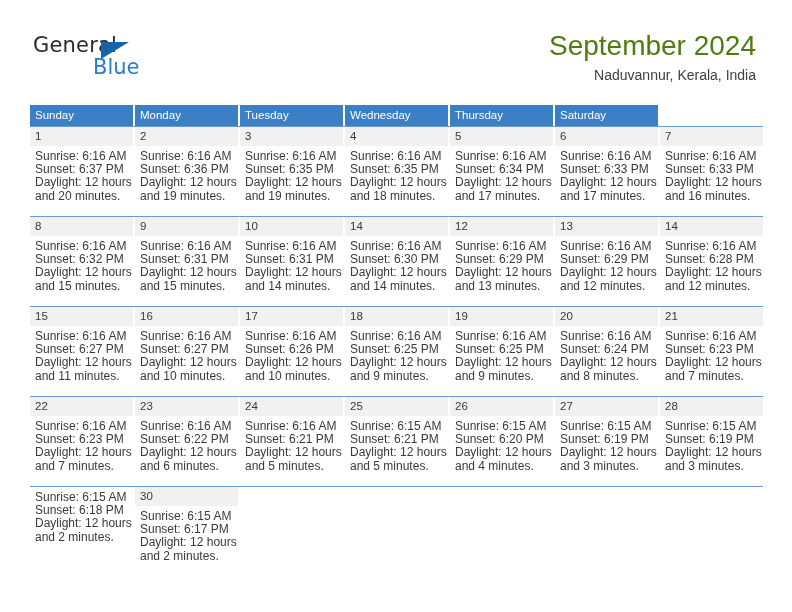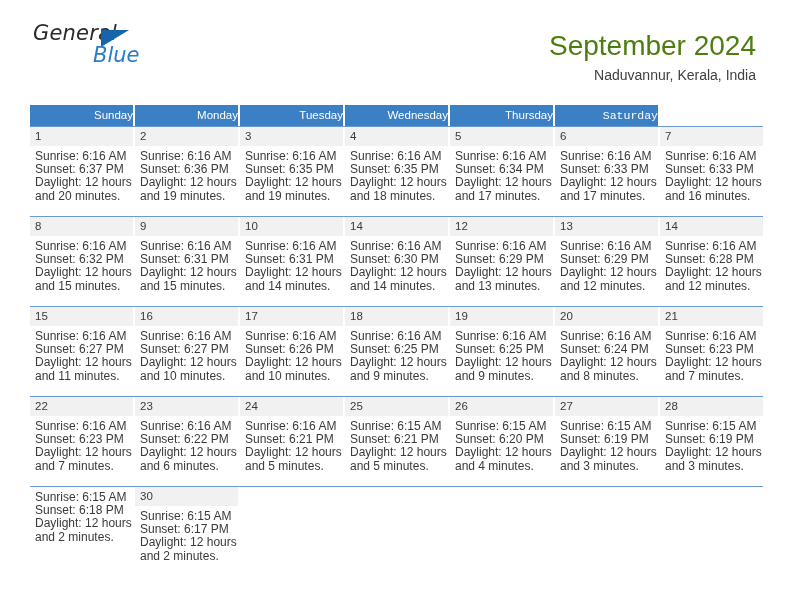--- a/index.html
+++ b/index.html
@@ -25,24 +25,23 @@
   .top-bar {
     position: absolute;
     left: 0;
     top: 0;
     width: 792px;
     height: 96px;
   }
   .logo {
     position: absolute;
     left: 33px;
-    top: 21px;
+    top: 33px;
     width: 180px;
     height: 50px;
-    font-style: italic;
   }
   .logo-general {
     position: absolute;
     left: 0;
     top: 0;
     font-size: 21px;
     letter-spacing: 0.2px;
     color: #2b2b2b;
     font-family: "DejaVu Sans", sans-serif;
     line-height: 24px;
@@ -97,25 +96,23 @@
     width: 733px;
   }
   .row {
     display: flex;
     width: 100%;
   }
   .cell {
     width: 103px;
     margin-right: 2px;
     box-sizing: border-box;
-    text-align: right;
   }
   .cell:last-child {
     margin-right: 8px;
-    font-family: Liberation Mono, monospace;
   }
 
   
   .head-row .cell {
     background: #3b7fc4;
     height: 21px;
     line-height: 21px;
     padding-left: 5px;
     color: #ffffff;
     font-size: 11.5px;

